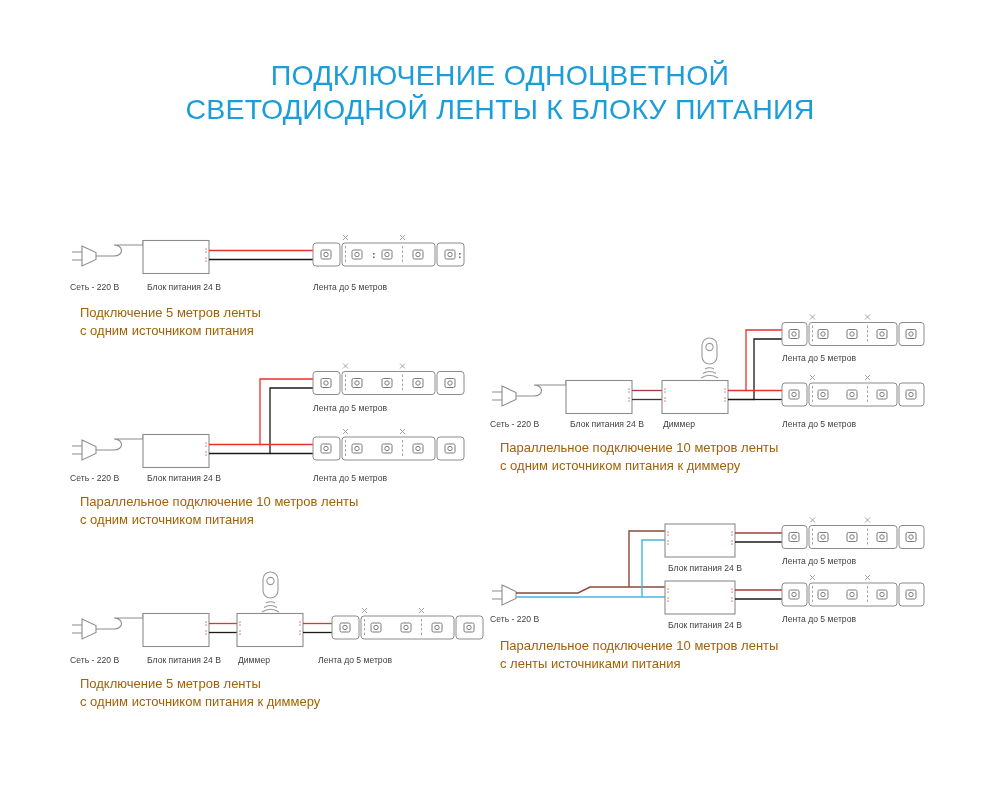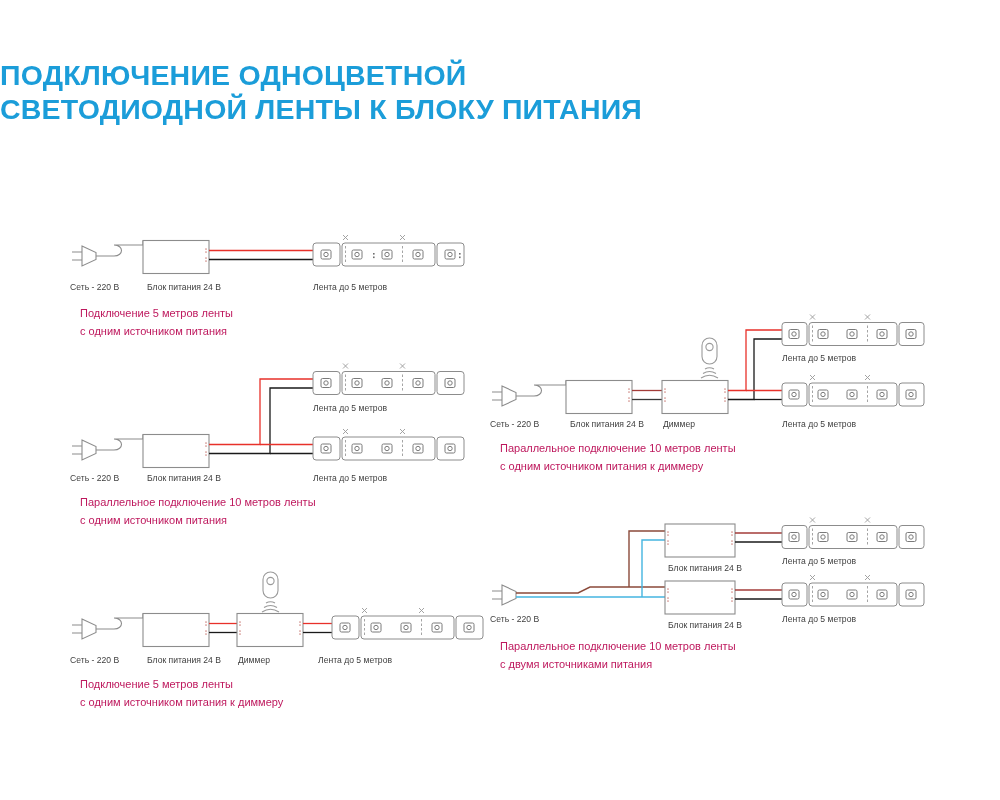--- a/index.html
+++ b/index.html
@@ -15,24 +15,24 @@
     font-family: "Liberation Sans", sans-serif;
     -webkit-font-smoothing: antialiased;
   }
 
   
   #page-title {
     position: absolute;
     left: 0;
     top: 58px;
     width: 1000px;
-    text-align: left;
+    text-align: center;
     color: #1b9dd9;
     font-size: 28.5px;
-    font-weight: bold;
+    font-weight: normal;
     line-height: 34px;
     letter-spacing: 0.2px;
     text-transform: uppercase;
   }
   #page-title .ln { display: block; white-space: nowrap; }
 
   
   .diagram {
     position: absolute;
   }
@@ -51,22 +51,22 @@
     color: #3e3e3e;
     font-size: 8.6px;
     line-height: 10px;
     white-space: nowrap;
     font-family: Liberation Sans, sans-serif;
   }
 
   
   .caption {
     position: absolute;
-    color: #be185d;
-    font-size: 11px;
+    color: #a16207;
+    font-size: 13px;
     line-height: 18px;
     white-space: nowrap;
   }
   .caption .ln { display: block; }
 </style>
 </head>
 <body>
 
 <div id="page-title">
   <span class="ln">ПОДКЛЮЧЕНИЕ ОДНОЦВЕТНОЙ</span>
@@ -567,15 +567,15 @@
   </div>
 
   <div class="plabel" style="left:178px; top:48px;">Блок питания 24 В</div>
   <div class="plabel" style="left:292px; top:41px;">Лента до 5 метров</div>
   <div class="plabel" style="left:0px;   top:99px;">Сеть - 220 В</div>
   <div class="plabel" style="left:178px; top:105px;">Блок питания 24 В</div>
   <div class="plabel" style="left:292px; top:99px;">Лента до 5 метров</div>
 
   <div class="caption" style="left:10px; top:122px;">
     <span class="ln">Параллельное подключение 10 метров ленты</span>
-    <span class="ln">с двумя источниками питания</span>
+    <span class="ln">с ленты источниками питания</span>
   </div>
 </div>
 
 </body></html>

